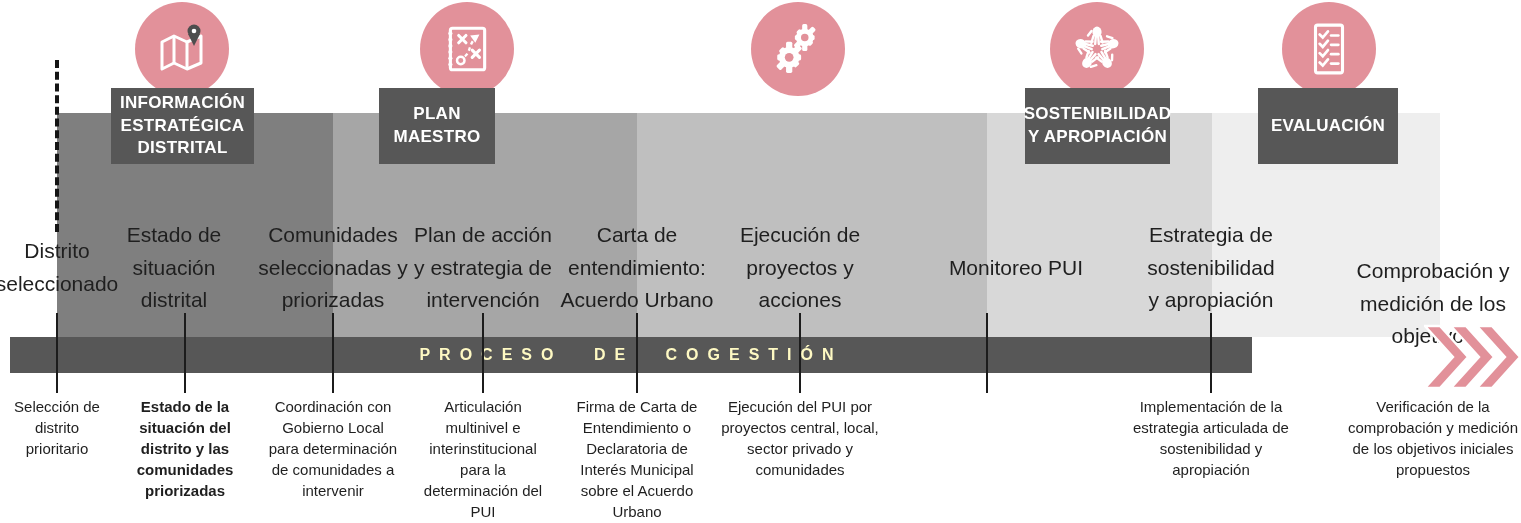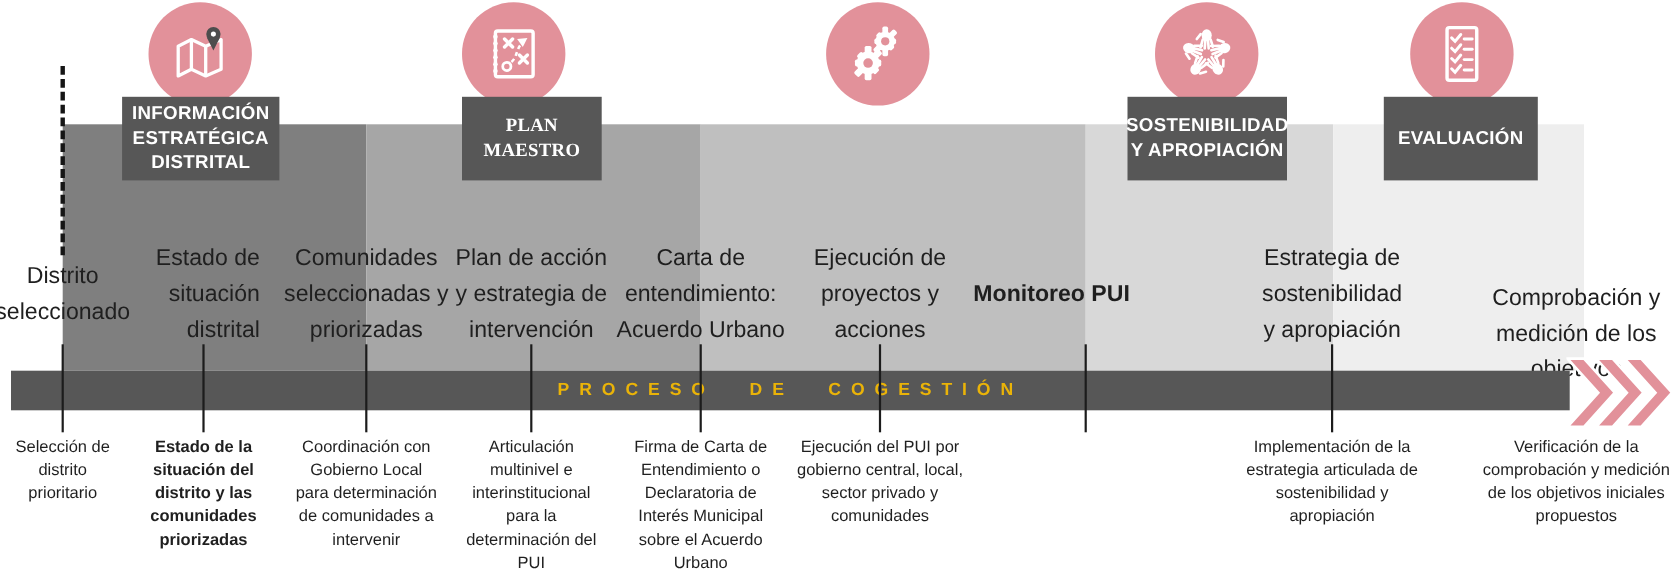--- a/index.html
+++ b/index.html
@@ -21,23 +21,23 @@
     white-space:pre-line;
   }
   .milestone{
     top:224px;height:88px;display:flex;align-items:center;justify-content:center;
     text-align:center;font-size:21px;line-height:1.55;color:#1f1f1f;
     white-space:pre-line;
   }
   .connector{top:313px;width:2px;height:80px;background:#1c1c1c;z-index:5;}
   .dashline{top:60px;height:172px;width:0;border-left:4px dashed #151515;}
   .procbar{
-    left:10px;top:337px;width:1417px;height:36px;background:#575757;z-index:3;
+    left:10px;top:337px;width:1242px;height:36px;background:#575757;z-index:3;
     display:flex;align-items:center;justify-content:center;
-    color:#eab308;font-size:16px;font-weight:bold;letter-spacing:9px;word-spacing:18px;text-align:right;
+    color:#fef9c3;font-size:16px;font-weight:bold;letter-spacing:9px;word-spacing:18px;text-align:right;
   }
   .desc{
     top:396px;text-align:center;font-size:15px;line-height:1.4;color:#1f1f1f;
     white-space:pre-line;
   }
   .chevrons{left:1424px;top:324px;width:100px;height:66px;z-index:6;}
 </style>
 </head>
 <body>
 
@@ -139,43 +139,43 @@
       <path d="M17,30 l3,3 l5,-6"></path>
         <line x1="28" y1="31" x2="35" y2="31"></line>
       <path d="M17,39 l3,3 l5,-6"></path>
         <line x1="28" y1="40" x2="35" y2="40"></line>
     </g>
   </svg>
 
   <div class="abs phasebox" style="left:111px;width:143px;">INFORMACIÓN
 ESTRATÉGICA
 DISTRITAL</div>
-  <div class="abs phasebox" style="left:420px;width:127px;font-family:Liberation Serif, serif;">PLAN MAESTRO</div>
+  <div class="abs phasebox" style="left:379px;width:116px;">PLAN MAESTRO</div>
   <div class="abs phasebox" style="left:1025px;width:145px;">SOSTENIBILIDAD
 Y APROPIACIÓN</div>
   <div class="abs phasebox" style="left:1258px;width:140px;">EVALUACIÓN</div>
 
   <div class="abs milestone" style="left:-8px;width:130px;">Distrito
 seleccionado</div>
-  <div class="abs milestone" style="left:124px;width:130px;text-align:right;">Estado de
+  <div class="abs milestone" style="left:109px;width:130px;">Estado de
 situación
 distrital</div>
   <div class="abs milestone" style="left:253px;width:160px;">Comunidades
 seleccionadas y
 priorizadas</div>
   <div class="abs milestone" style="left:403px;width:160px;">Plan de acción
 y estrategia de
 intervención</div>
   <div class="abs milestone" style="left:552px;width:170px;">Carta de
 entendimiento:
 Acuerdo Urbano</div>
   <div class="abs milestone" style="left:725px;width:150px;text-align:center;">Ejecución de
 proyectos y
 acciones</div>
-  <div class="abs milestone" style="left:876px;width:160px;font-weight:bold;">Monitoreo PUI</div>
+  <div class="abs milestone" style="left:936px;width:160px;">Monitoreo PUI</div>
   <div class="abs milestone" style="left:1131px;width:160px;">Estrategia de
 sostenibilidad
 y apropiación</div>
   <div class="abs milestone" style="left:1348px;width:170px;margin-top:36px;">Comprobación y
 medición de los
 objetivos</div>
 
   <div class="abs connector" style="left:56px;"></div>
   <div class="abs connector" style="left:184px;"></div>
   <div class="abs connector" style="left:332px;"></div>
@@ -216,21 +216,21 @@
 para la
 determinación del
 PUI</div>
   <div class="abs desc" style="left:549px;width:176px;">Firma de Carta de
 Entendimiento o
 Declaratoria de
 Interés Municipal
 sobre el Acuerdo
 Urbano</div>
   <div class="abs desc" style="left:700px;width:200px;">Ejecución del PUI por
-gobierno central, local,
+proyectos central, local,
 sector privado y
 comunidades</div>
   <div class="abs desc" style="left:1106px;width:210px;">Implementación de la
 estrategia articulada de
 sostenibilidad y
 apropiación</div>
   <div class="abs desc" style="left:1321px;width:224px;">Verificación de la
 comprobación y medición
 de los objetivos iniciales
 propuestos</div>

